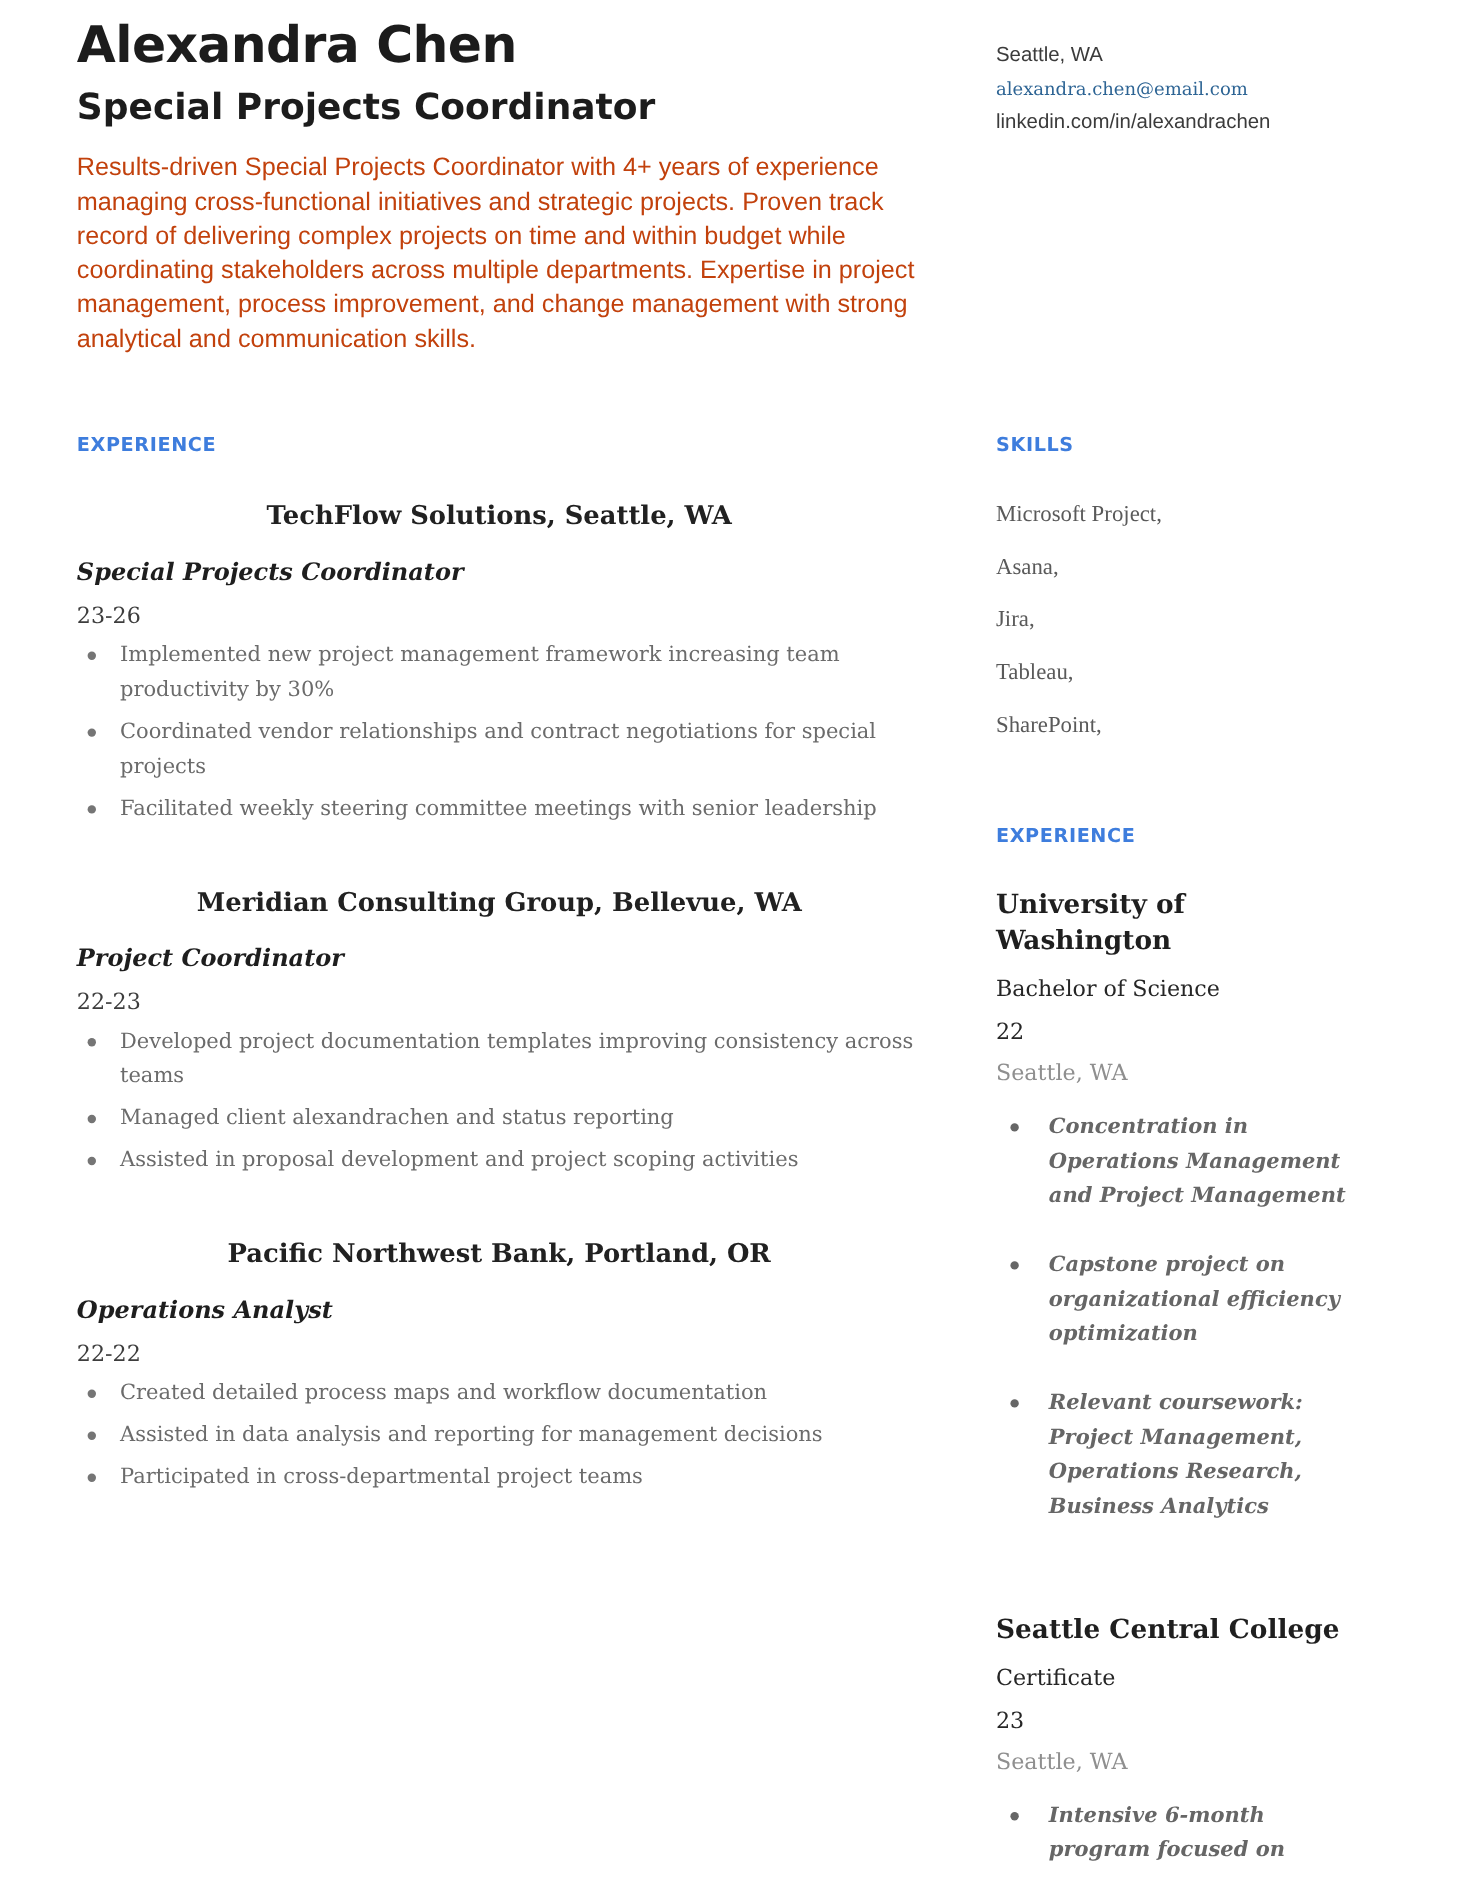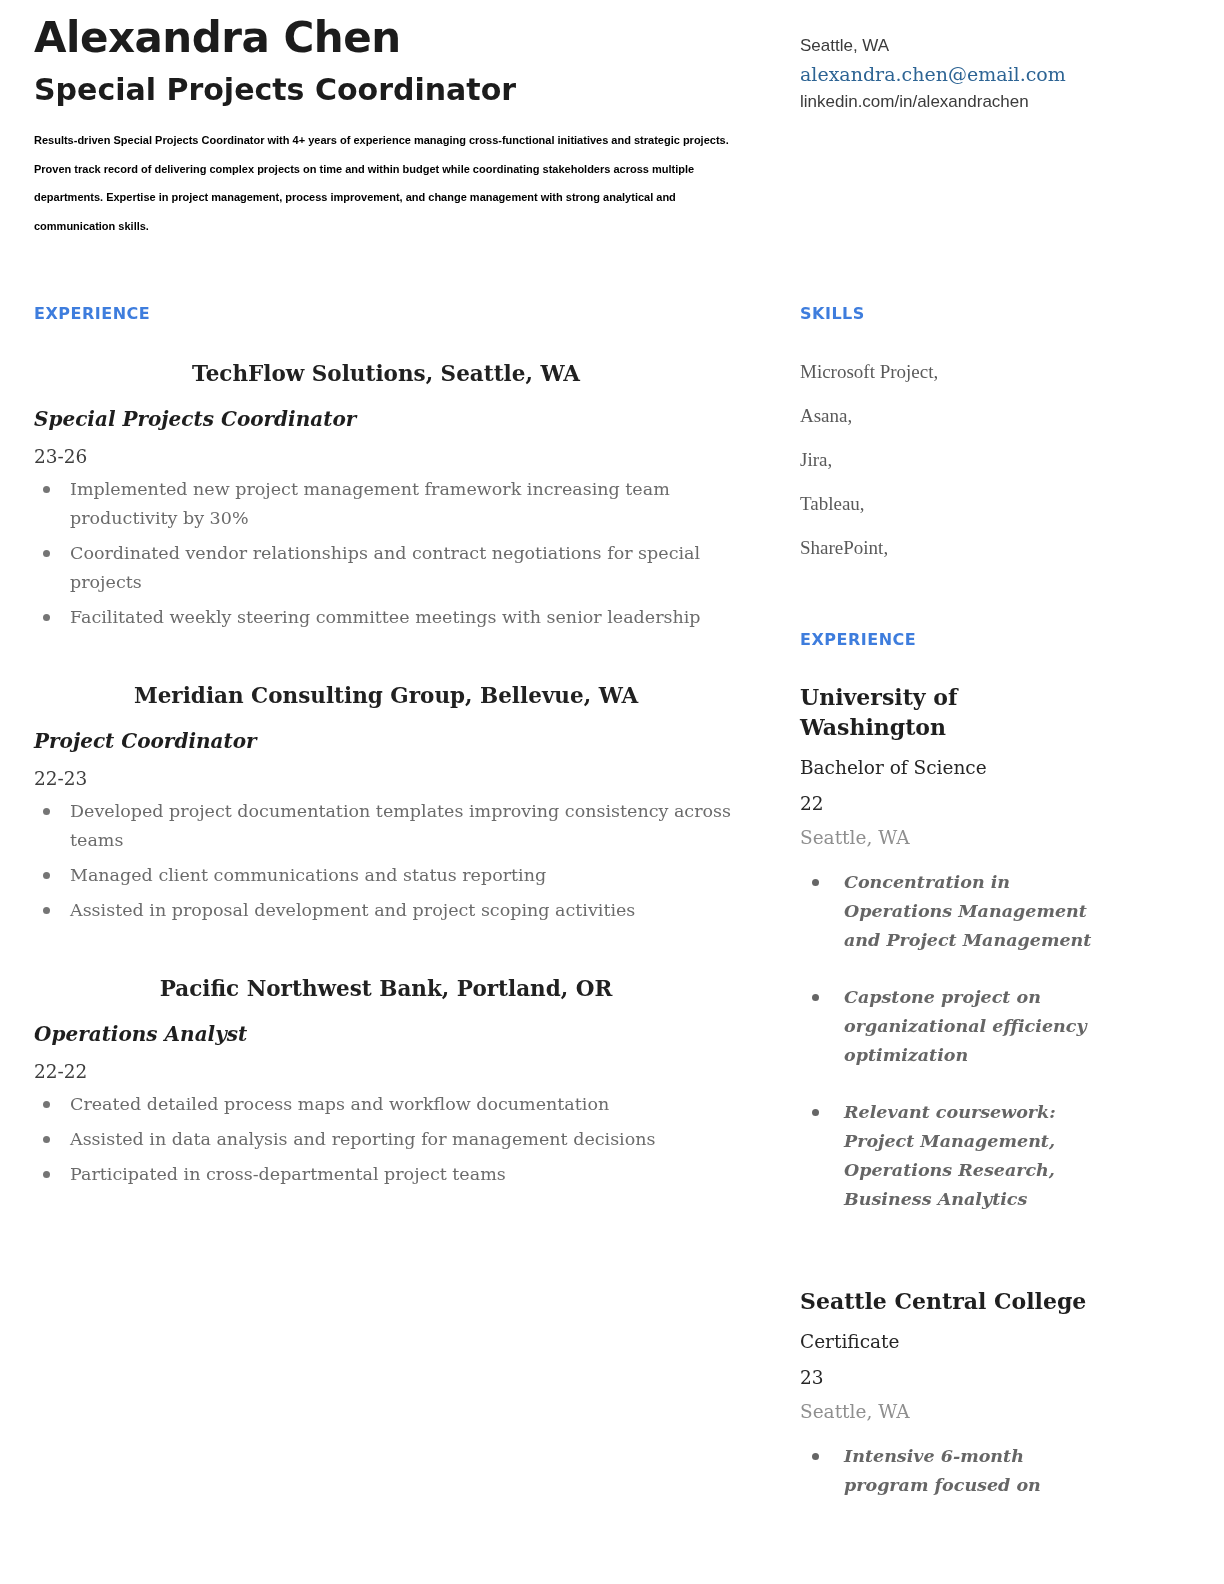--- a/index.html
+++ b/index.html
@@ -3,39 +3,39 @@
 <meta charset="utf-8">
 <style>
   :root { --accent:#3e7ddd; --link:#2d6494; }
   * { box-sizing:border-box; }
   html,body { margin:0; padding:0; background:#ffffff; }
   body {
     width:1224px; height:1584px; overflow:hidden;
     font-family:"Liberation Sans", sans-serif;
     -webkit-font-smoothing:antialiased;
   }
-  .page { width:1004px; height:1584px; padding:14px 76px 0 34px; }
+  .page { width:1004px; height:1584px; padding:14px 76px 0 64px; }
   .top, .content { display:grid; grid-template-columns:704px 306px; column-gap:62px; }
 
   
   .name {
     font-family:"DejaVu Sans", sans-serif;
     font-size:42px; font-weight:700; color:#1c1c1c;
     margin:0 0 10px 0; line-height:1.15; letter-spacing:-0.5px;
   }
   .title {
     font-family:"DejaVu Sans", sans-serif;
     font-size:30px; font-weight:700; color:#1c1c1c;
     margin:0 0 18px 0; line-height:1.2;
   }
-  .summary { margin:0; width:704px; font-size:11px; line-height:28.5px; color:#000000;font-weight:bold; }
+  .summary { margin:0; width:704px; font-size:21px; line-height:28.5px; color:#c2410c; }
 
   .head-right { padding-top:18px; font-size:17px; line-height:28px; color:#3b3b3b; }
   .email-link {
-    display:block; font-family:"DejaVu Serif", serif; font-size:19px;
+    display:block; font-family:"DejaVu Serif", serif; font-size:15px;
     color:var(--link); text-decoration:none; line-height:28px; cursor:pointer;
   }
 
   
   .content { margin-top:64px; }
   .section-label {
     font-family:"DejaVu Sans", sans-serif; font-size:16px; font-weight:700;
     letter-spacing:0.5px; color:var(--accent); line-height:20px; margin-bottom:36px;
   }
 
@@ -100,21 +100,21 @@
               <li>Coordinated vendor relationships and contract negotiations for special projects</li>
               <li>Facilitated weekly steering committee meetings with senior leadership</li>
             </ul>
           </article>
           <article class="job">
             <h3 class="job-company">Meridian Consulting Group, Bellevue, WA</h3>
             <div class="job-title">Project Coordinator</div>
             <div class="job-dates">22-23</div>
             <ul class="bullets">
               <li>Developed project documentation templates improving consistency across teams</li>
-              <li>Managed client communications and status reporting</li>
+              <li>Managed client alexandrachen and status reporting</li>
               <li>Assisted in proposal development and project scoping activities</li>
             </ul>
           </article>
           <article class="job">
             <h3 class="job-company">Pacific Northwest Bank, Portland, OR</h3>
             <div class="job-title">Operations Analyst</div>
             <div class="job-dates">22-22</div>
             <ul class="bullets">
               <li>Created detailed process maps and workflow documentation</li>
               <li>Assisted in data analysis and reporting for management decisions</li>

